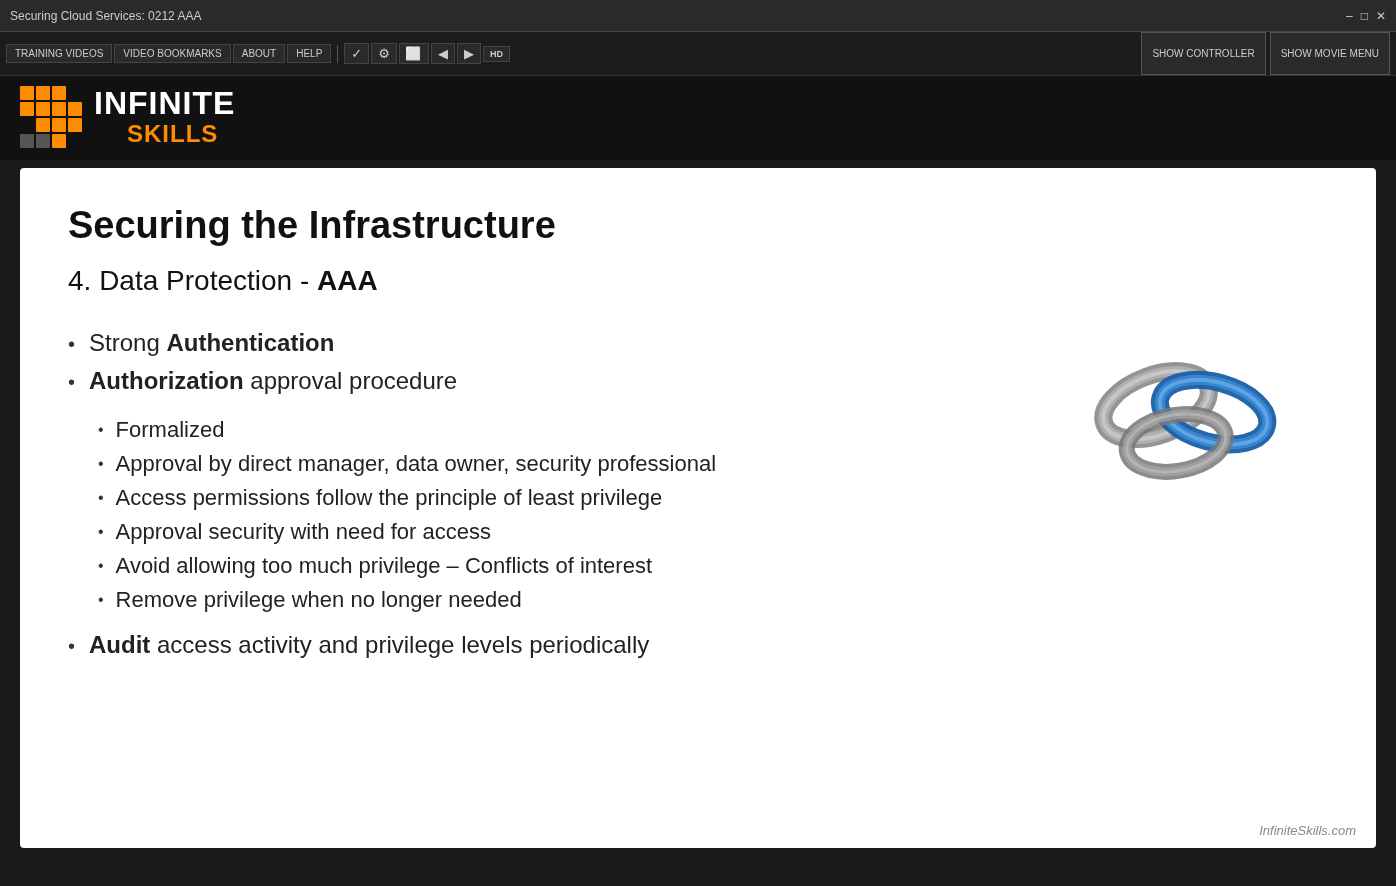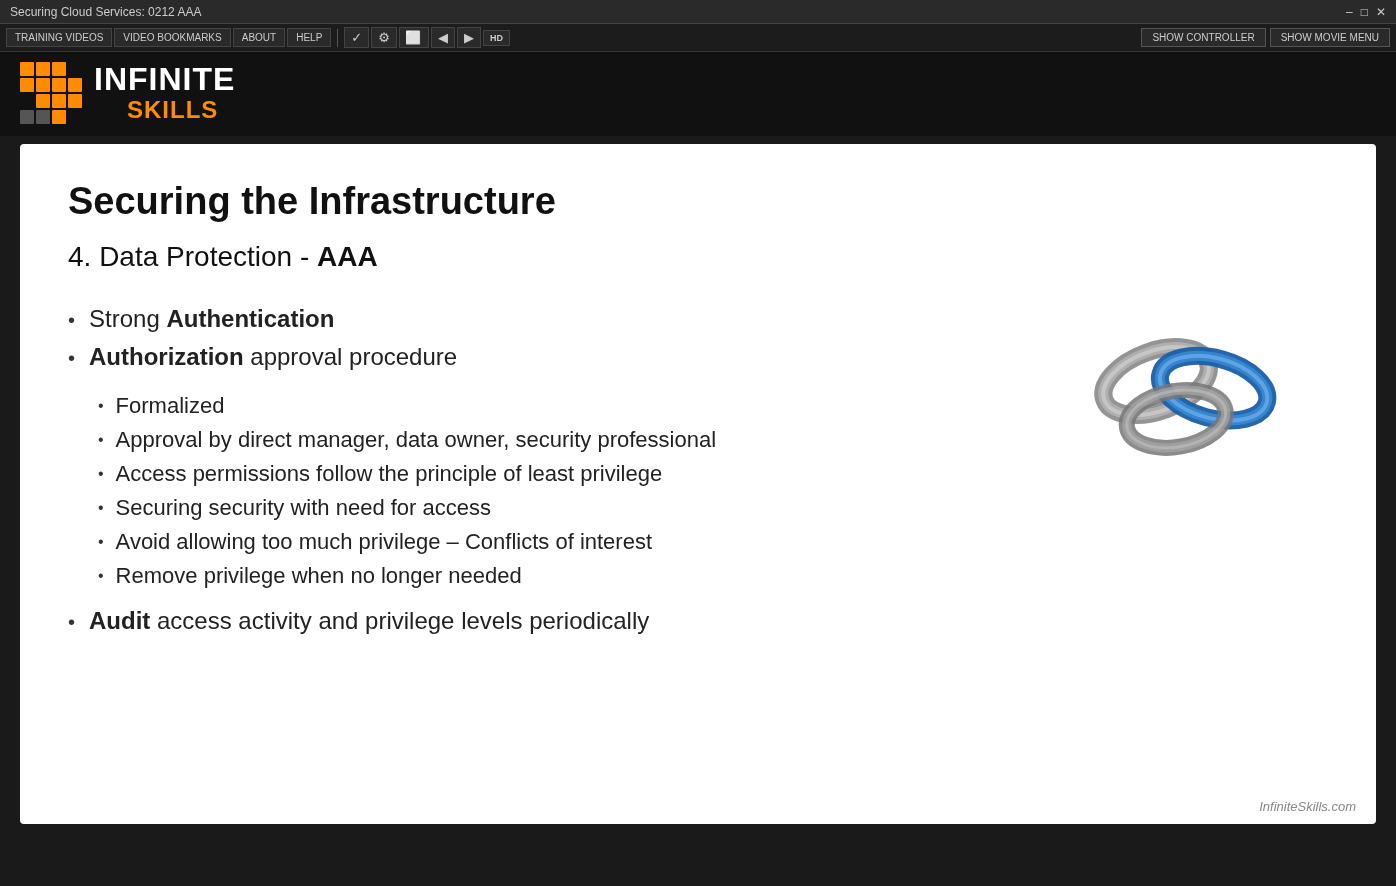--- a/index.html
+++ b/index.html
@@ -7,44 +7,43 @@
       width: 1396px;
       height: 886px;
       background: #1a1a1a;
       font-family: 'Segoe UI', Arial, sans-serif;
       overflow: hidden;
     }
 
     
     .title-bar {
       background: #2a2a2a;
-      height: 24px;
+      height: 32px;
       display: flex;
       align-items: center;
       justify-content: space-between;
       padding: 0 10px;
       border-bottom: 1px solid #444;
     }
     .title-bar-text {
       color: #ccc;
       font-size: 12px;
     }
     .title-bar-controls {
       display: flex;
       gap: 8px;
       color: #ccc;
       font-size: 12px;
     }
 
     
     .menu-bar {
       background: #1c1c1c;
-      height: 28px;
-      display: flex;
-      align-items: center;
+      height: 44px;
+      display: flex;
       padding: 0 6px;
       border-bottom: 1px solid #333;
     }
     .menu-left {
       display: flex;
       align-items: center;
       gap: 2px;
       flex: 1;
     }
     .menu-item {
@@ -286,21 +285,21 @@
         <li>
           <span class="bullet-dot" style="font-size:16px;">•</span>
           <span>Approval by direct manager, data owner, security professional</span>
         </li>
         <li>
           <span class="bullet-dot" style="font-size:16px;">•</span>
           <span>Access permissions follow the principle of least privilege</span>
         </li>
         <li>
           <span class="bullet-dot" style="font-size:16px;">•</span>
-          <span>Securing security with need for access</span>
+          <span>Approval security with need for access</span>
         </li>
         <li>
           <span class="bullet-dot" style="font-size:16px;">•</span>
           <span>Avoid allowing too much privilege – Conflicts of interest</span>
         </li>
         <li>
           <span class="bullet-dot" style="font-size:16px;">•</span>
           <span>Remove privilege when no longer needed</span>
         </li>
       </ul>

